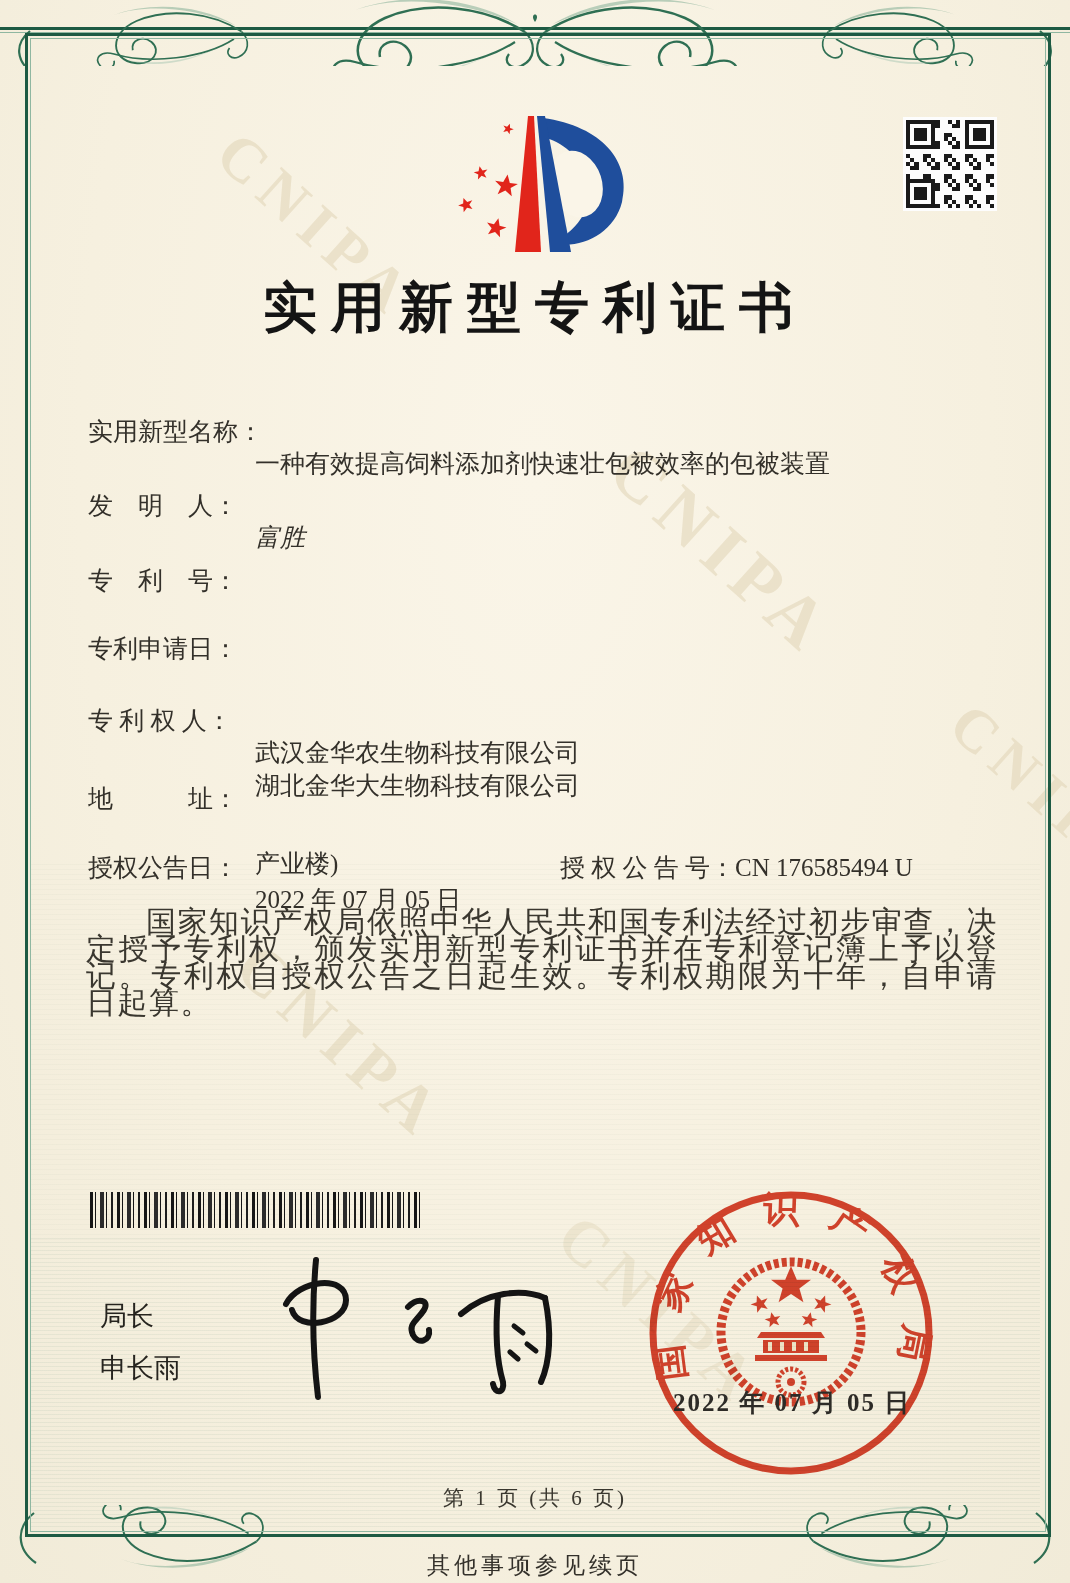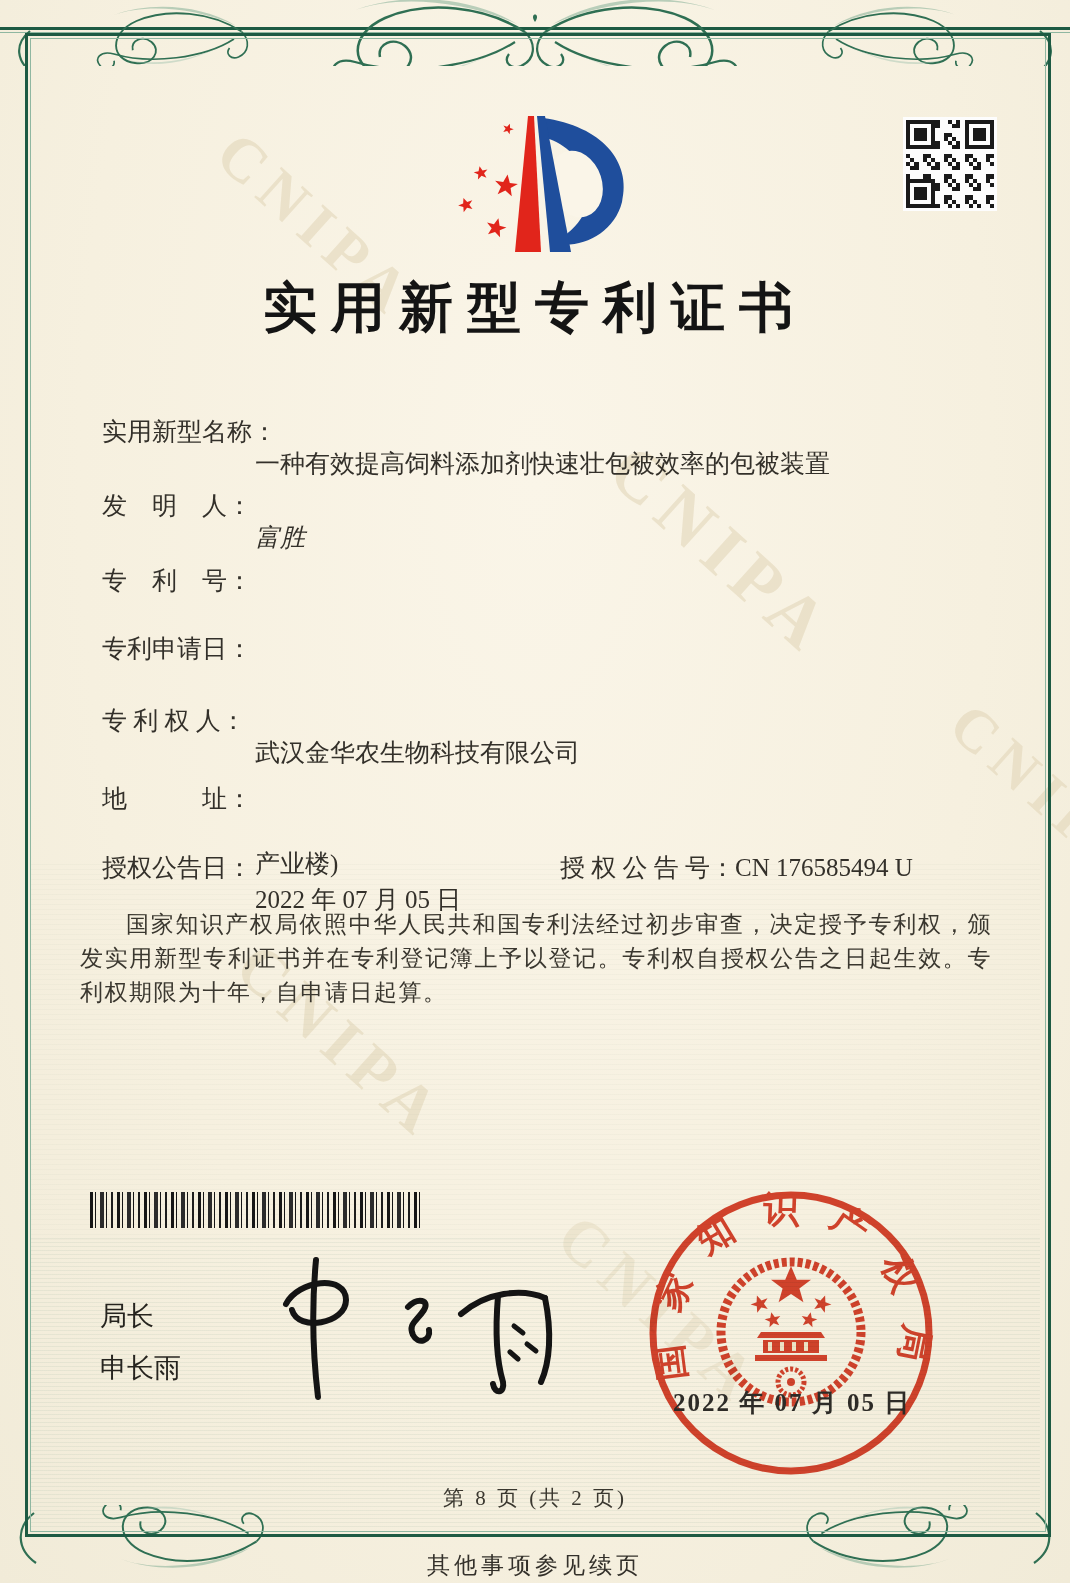--- a/index.html
+++ b/index.html
@@ -23,26 +23,26 @@
   
   .certno{position:absolute;left:74px;top:112px;font-size:24px;letter-spacing:4px;color:#33312c;}
   .title{position:absolute;left:0;top:272px;width:100%;text-align:center;
          font-size:54px;font-weight:bold;letter-spacing:14px;color:#141414;}
   
   .qr{position:absolute;left:903px;top:117px;width:94px;height:94px;background:#fdfdfd;
       padding:3px;box-sizing:border-box;display:grid;
       grid-template-rows:repeat(21,1fr);grid-template-columns:repeat(21,1fr);}
   .qr i{background:#1a1a1a;}
   
-  .row{position:absolute;left:88px;font-size:25px;color:#33302a;white-space:nowrap;margin-left:14px;}
+  .row{position:absolute;left:88px;font-size:25px;color:#33302a;white-space:nowrap;}
   .row .lbl{display:inline-block;}
   .val2{position:absolute;left:255px;font-size:25px;color:#33302a;white-space:nowrap;margin-top:32px;}
   .grantno{position:absolute;left:560px;font-size:25px;color:#33302a;white-space:nowrap;}
   
-  .para{position:absolute;left:80px;width:912px;font-size:23px;line-height:34px;
+  .para{position:absolute;left:86px;width:912px;font-size:30px;line-height:27px;
         letter-spacing:1.5px;text-indent:2em;color:#3a372f;text-align:justify;}
   
   .barcode{position:absolute;left:90px;top:1192px;width:330px;height:36px;
     background:repeating-linear-gradient(90deg,
       #161616 0 3px, transparent 3px 5px, #161616 5px 6px, transparent 6px 10px,
       #2b2b2b 10px 14px, transparent 14px 16px, #161616 16px 17px, transparent 17px 21px,
       #1d1d1d 21px 23px, transparent 23px 27px);}
   .director-title{position:absolute;left:100px;top:1298px;font-size:27px;color:#26241f;}
   .director-name{position:absolute;left:100px;top:1350px;font-size:27px;color:#26241f;}
   .sig{position:absolute;left:258px;top:1252px;}
@@ -332,20 +332,21 @@
   </div>
 
   <div class="row" style="top:632px;">
     <span class="lbl">专利申请日：</span>
   </div>
 
   <div class="row" style="top:704px;">
     <span class="lbl">专 利 权 人：</span>
   </div>
   <div class="val2" style="top:704px;">武汉金华农生物科技有限公司</div>
+  <div class="val2" style="top:737px;">湖北金华大生物科技有限公司</div>
 
   <div class="row" style="top:782px;">
     <span class="lbl">地　　　址：</span>
   </div>
   <div class="val2" style="top:815px;">产业楼)</div>
 
   <div class="row" style="top:851px;">
     <span class="lbl">授权公告日：</span>
   </div>
   <div class="val2" style="top:851px;">2022 年 07 月 05 日</div>
@@ -403,16 +404,16 @@
         <rect x="152" y="160" width="4" height="9" fill="#f7f2e3"></rect>
         <rect x="164" y="160" width="4" height="9" fill="#f7f2e3"></rect>
       </g>
 
       <circle cx="151" cy="200" r="13" fill="none" stroke-width="5" stroke-dasharray="3 2"></circle>
       <circle cx="151" cy="200" r="4" stroke="none"></circle>
     </g>
   </svg>
   <div class="seal-date">2022 年 07 月 05 日</div>
 
-  <div class="pageinfo">第 8 页 (共 2 页)</div>
+  <div class="pageinfo">第 1 页 (共 6 页)</div>
   <div class="contnote">其他事项参见续页</div>
 
 </div>
 
 </body></html>

